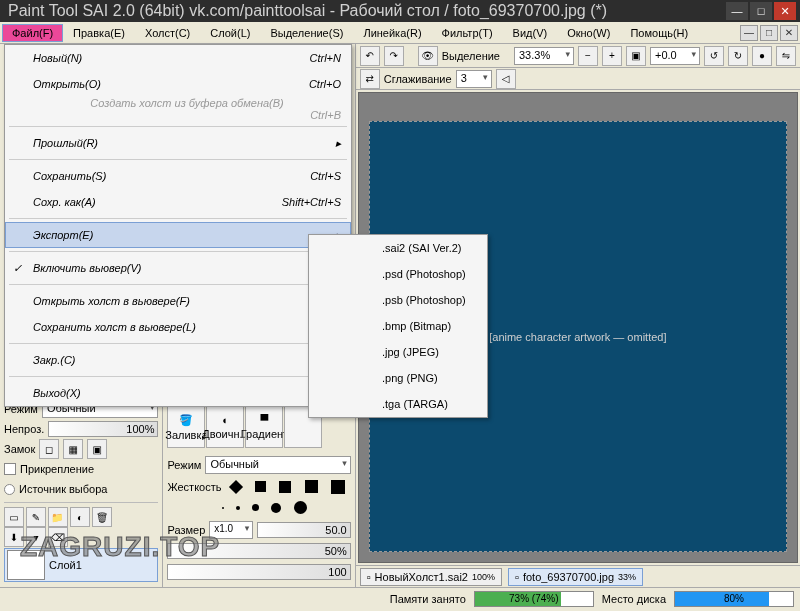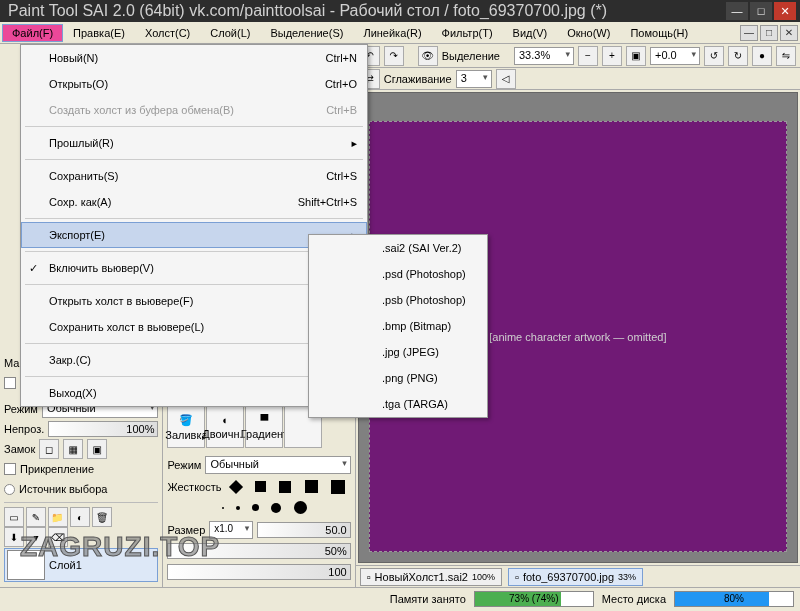--- a/index.html
+++ b/index.html
@@ -6,24 +6,24 @@
   body { width: 800px; height: 611px; overflow: hidden; background: #ece9d8; }
   .titlebar { height: 22px; background: #2d2d2d; color: #d0d0d0; display: flex; align-items: center; padding: 0 4px; }
   .titlebar .title { flex: 1; padding-left: 4px; font-size: 16px; }
   .winbtn { width: 22px; height: 18px; display: flex; align-items: center; justify-content: center; color: #fff; margin-left: 2px; background: #444; }
   .winbtn.red { background: #c0392b; }
   .menubar { height: 22px; background: #ece9d8; border-bottom: 1px solid #aaa; display: flex; align-items: center; padding: 0 2px; position: relative; }
   .menubar > .menuitem { padding: 3px 10px; cursor: default; }
   .menubar > .menuitem.active { background: #ec4899; border: 1px solid #7a9fd4; padding: 2px 9px; }
   .menubar .mdiwinctrl { margin-left: auto; display: flex; }
   .menubar .mdiwinctrl .winbtn { background: #e0e0e0; color: #333; border: 1px solid #999; width: 18px; height: 16px; font-size: 10px; }
-  .dropdown { position: absolute; top: 44px; left: 20px; width: 348px; background: #f5f5f5; border: 1px solid #999; box-shadow: 2px 2px 4px rgba(0,0,0,0.3); z-index: 100; }
+  .dropdown { position: absolute; top: 44px; left: 4px; width: 348px; background: #f5f5f5; border: 1px solid #999; box-shadow: 2px 2px 4px rgba(0,0,0,0.3); z-index: 100; font-style: italic; }
   .dropdown .item { display: flex; align-items: center; height: 26px; padding: 0 10px 0 28px; position: relative; }
   .dropdown .item.hover { background: #c7d6ed; border: 1px solid #7a9fd4; padding: 0 9px 0 27px; height: 26px; }
-  .dropdown .item.disabled { color: #999; }
+  .dropdown .item.disabled { color: #999; flex-direction: column; }
   .dropdown .item .shortcut { margin-left: auto; }
   .dropdown .item .arrow { margin-left: auto; }
   .dropdown .sep { height: 1px; background: #ccc; margin: 3px 4px; }
   .dropdown .check { position: absolute; left: 8px; }
   .submenu { position: absolute; top: 234px; left: 308px; width: 180px; background: #f5f5f5; border: 1px solid #999; box-shadow: 2px 2px 4px rgba(0,0,0,0.3); z-index: 101; }
   .submenu .item { height: 26px; display: flex; align-items: center; padding: 0 12px 0 28px; margin-left: 45px; }
   .main { display: flex; height: 543px; }
   .leftpanel { width: 170px; background: #ece9d8; border-right: 1px solid #aaa; padding: 2px 4px; }
   .midpanel { width: 200px; background: #ece9d8; border-right: 1px solid #aaa; padding: 4px; display: flex; flex-direction: column; }
   .rightpanel { flex: 1; background: #ece9d8; display: flex; flex-direction: column; }
@@ -31,21 +31,21 @@
   .label { font-size: 11px; white-space: nowrap; }
   .slider { flex: 1; height: 16px; background: linear-gradient(to right, #fff, #ddd); border: 1px solid #999; position: relative; font-size: 10px; display:flex; align-items:center; justify-content:flex-end; padding-right:3px; }
   .combo { height: 18px; border: 1px solid #999; background: #fff; padding: 1px 18px 1px 4px; position: relative; font-size: 11px; }
   .combo::after { content: "▾"; position: absolute; right: 3px; top: 1px; font-size: 9px; color: #555; }
   .checkbox { width: 12px; height: 12px; border: 1px solid #888; background: #fff; display: inline-block; }
   .radio { width: 11px; height: 11px; border: 1px solid #888; border-radius: 50%; background: #fff; display: inline-block; }
   .iconbtn { width: 20px; height: 20px; border: 1px solid #aaa; background: #f0f0f0; display: flex; align-items: center; justify-content: center; font-size: 10px; }
   .toolcell { width: 38px; height: 42px; border: 1px solid #aaa; background: #f5f5f5; display: flex; flex-direction: column; align-items: center; justify-content: center; font-size: 9px; gap:2px; text-align:center; padding:1px; }
   .toolgrid { display: flex; flex-wrap: wrap; gap: 1px; }
   .canvaswrap { flex: 1; background: #808080; border: 1px solid #666; margin: 2px; position: relative; overflow: hidden; }
-  .canvas-hint { position: absolute; inset: 28px 10px 10px 10px; display: flex; align-items: center; justify-content: center; color: #cfcfcf; font-size: 11px; border: 1px dashed #9a9a9a; background: #701a75; }
+  .canvas-hint { position: absolute; inset: 28px 10px 10px 10px; display: flex; align-items: center; justify-content: center; color: #cfcfcf; font-size: 11px; border: 1px dashed #9a9a9a; background: #0c4a6e; }
   .topbar { height: 24px; display: flex; align-items: center; gap: 4px; padding: 2px 4px; border-bottom: 1px solid #aaa; }
   .topbar2 { height: 22px; display: flex; align-items: center; gap: 4px; padding: 2px 4px; border-bottom: 1px solid #aaa; }
   .doctabs { height: 22px; display: flex; align-items: center; gap: 6px; padding: 2px 4px; border-top: 1px solid #aaa; }
   .doctab { display: flex; align-items: center; gap: 4px; padding: 1px 6px; border: 1px solid #999; background: #f0f0f0; height: 18px; }
   .statusbar { height: 22px; display: flex; align-items: center; gap: 8px; padding: 2px 6px; border-top: 1px solid #aaa; justify-content: flex-end; }
   .meter { width: 120px; height: 16px; border: 1px solid #888; background: #fff; position: relative; }
   .meter .fill { height: 100%; background: #4caf50; }
   .meter .fill.blue { background: #2196f3; }
   .meter .txt { position: absolute; inset: 0; display: flex; align-items: center; justify-content: center; font-size: 10px; }
   .layerthumb { width: 38px; height: 30px; border: 1px solid #888; background: #fff; }

